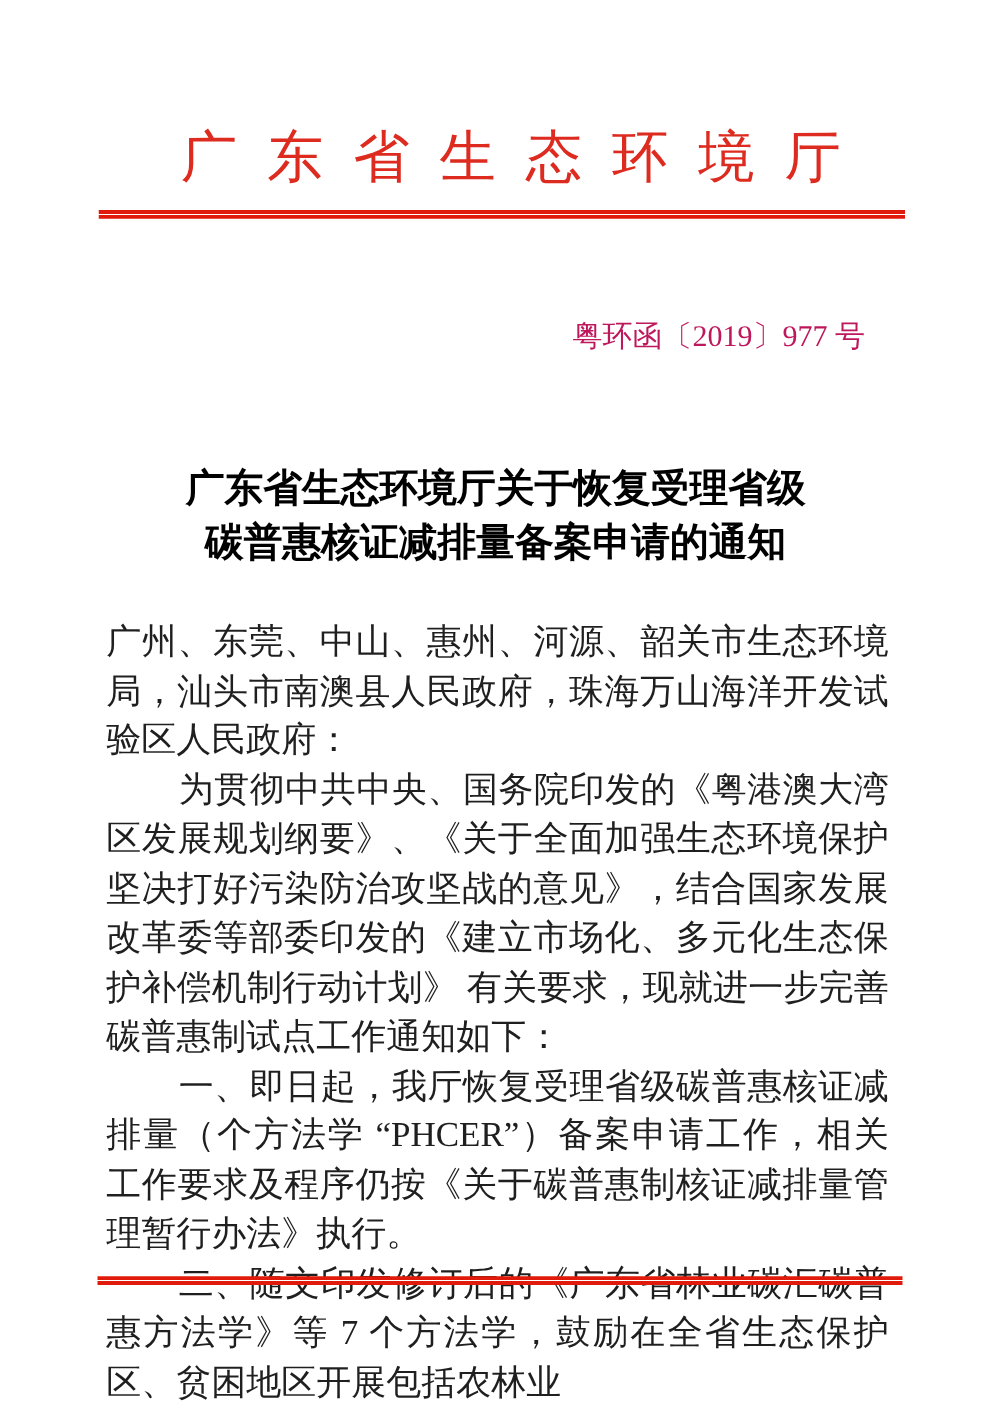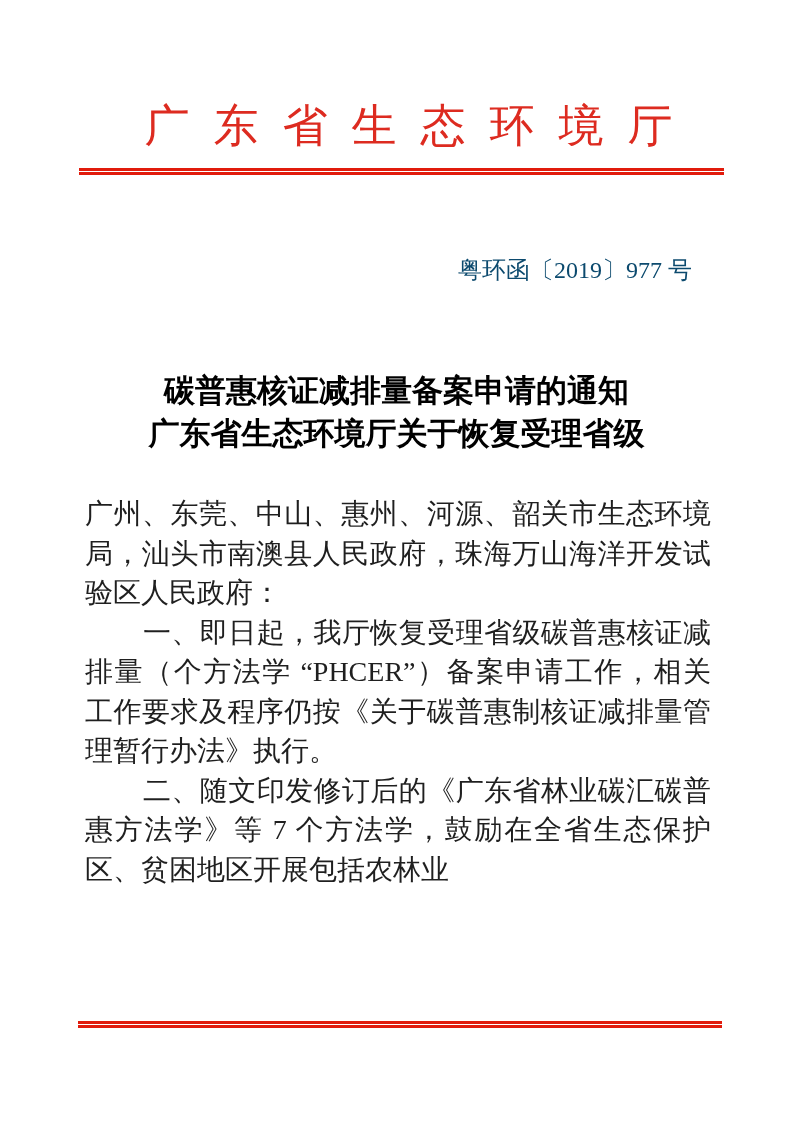--- a/index.html
+++ b/index.html
@@ -42,21 +42,21 @@
   .rule-top    { top: 168px;  left: 79px; width: 645px; }
   .rule-bottom { top: 1021px; left: 78px; width: 644px; }
 
   
   .doc-number {
     position: absolute;
     top: 255px;
     right: 101px;
     font-size: 24px;
     line-height: 30px;
-    color: #0c4a6e;
+    color: #be185d;
     white-space: nowrap;
   }
 
   
   .doc-title {
     position: absolute;
     top: 369px;
     left: 0;
     right: 0;
     text-align: center;
@@ -90,25 +90,26 @@
 
 <div class="page">
 
   <div class="letterhead">广东省生态环境厅</div>
 
   <div class="rule rule-top"></div>
 
   <div class="doc-number">粤环函〔2019〕977 号</div>
 
   <div class="doc-title">
+    <div>广东省生态环境厅关于恢复受理省级</div>
     <div>碳普惠核证减排量备案申请的通知</div>
-    <div>广东省生态环境厅关于恢复受理省级</div>
   </div>
 
   <div class="doc-body">
     <p>广州、东莞、中山、惠州、河源、韶关市生态环境局，汕头市南澳县人民政府，珠海万山海洋开发试验区人民政府：</p>
+    <p class="indent">为贯彻中共中央、国务院印发的《粤港澳大湾区发展规划纲要》、《关于全面加强生态环境保护坚决打好污染防治攻坚战的意见》，结合国家发展改革委等部委印发的《建立市场化、多元化生态保护补偿机制行动计划》 有关要求，现就进一步完善碳普惠制试点工作通知如下：</p>
     <p class="indent">一、即日起，我厅恢复受理省级碳普惠核证减排量（个方法学 “PHCER”）备案申请工作，相关工作要求及程序仍按《关于碳普惠制核证减排量管理暂行办法》执行。</p>
     <p class="indent">二、随文印发修订后的《广东省林业碳汇碳普惠方法学》等 7 个方法学，鼓励在全省生态保护区、贫困地区开展包括农林业</p>
   </div>
 
   <div class="rule rule-bottom"></div>
 
 </div>
 
 </body></html>

